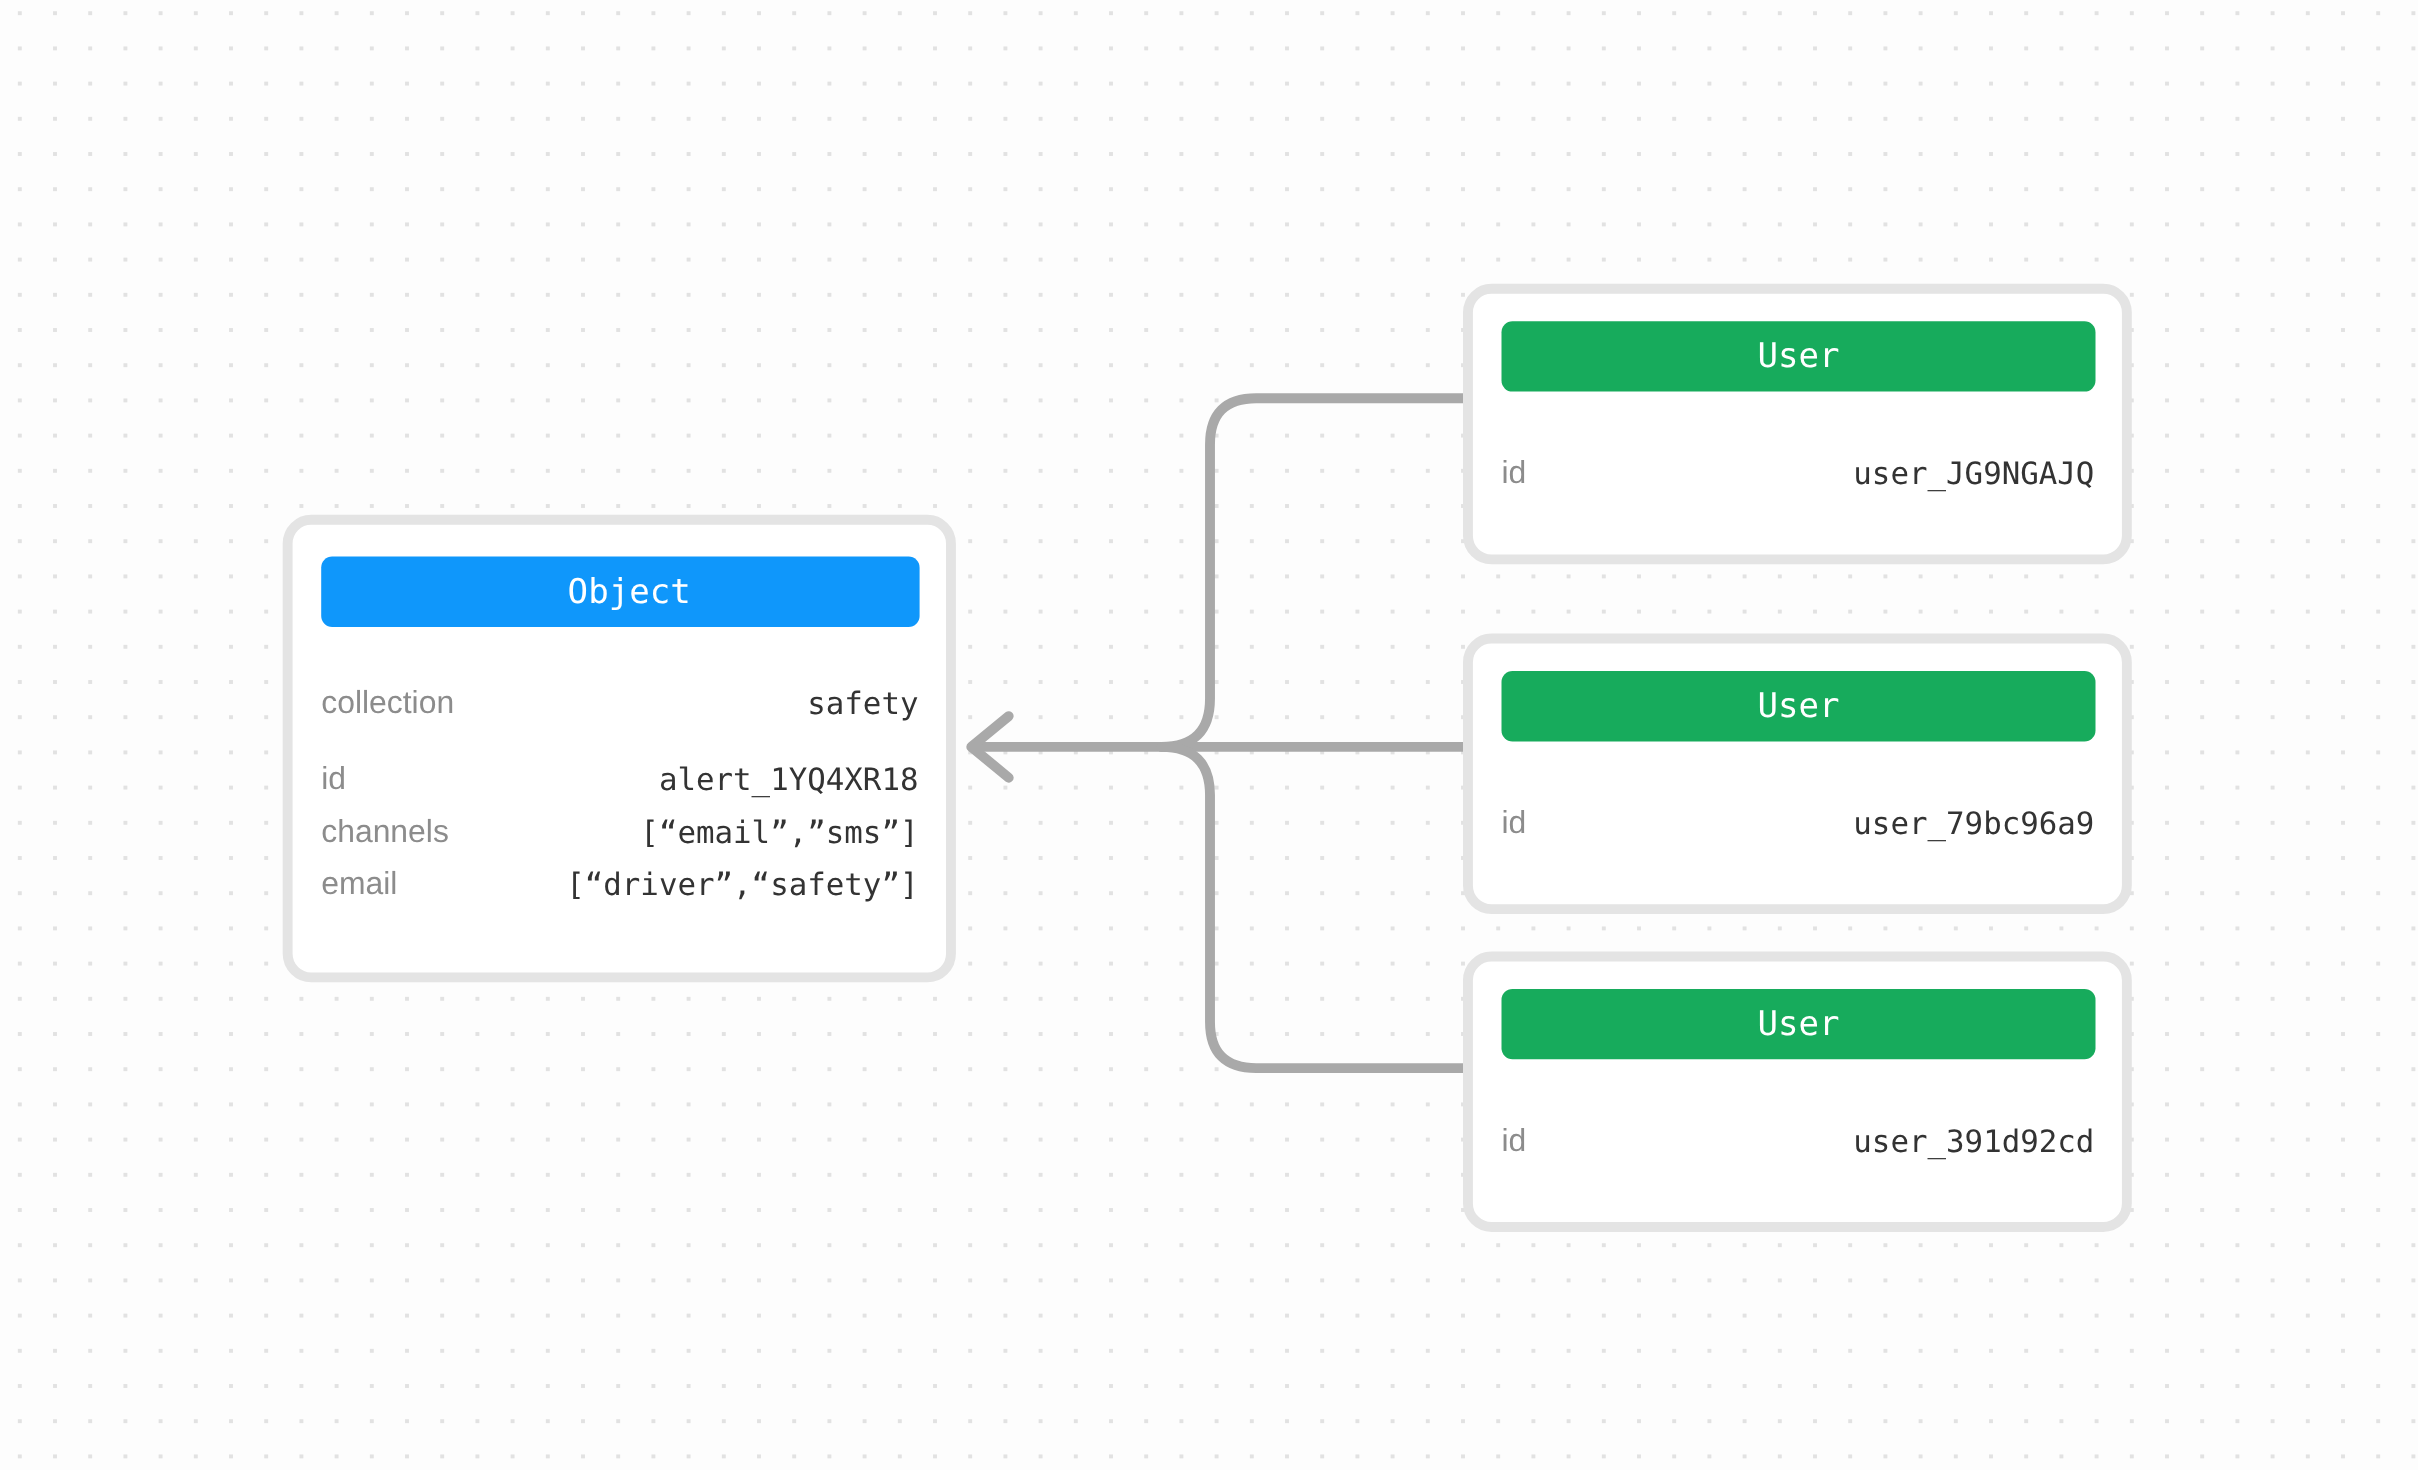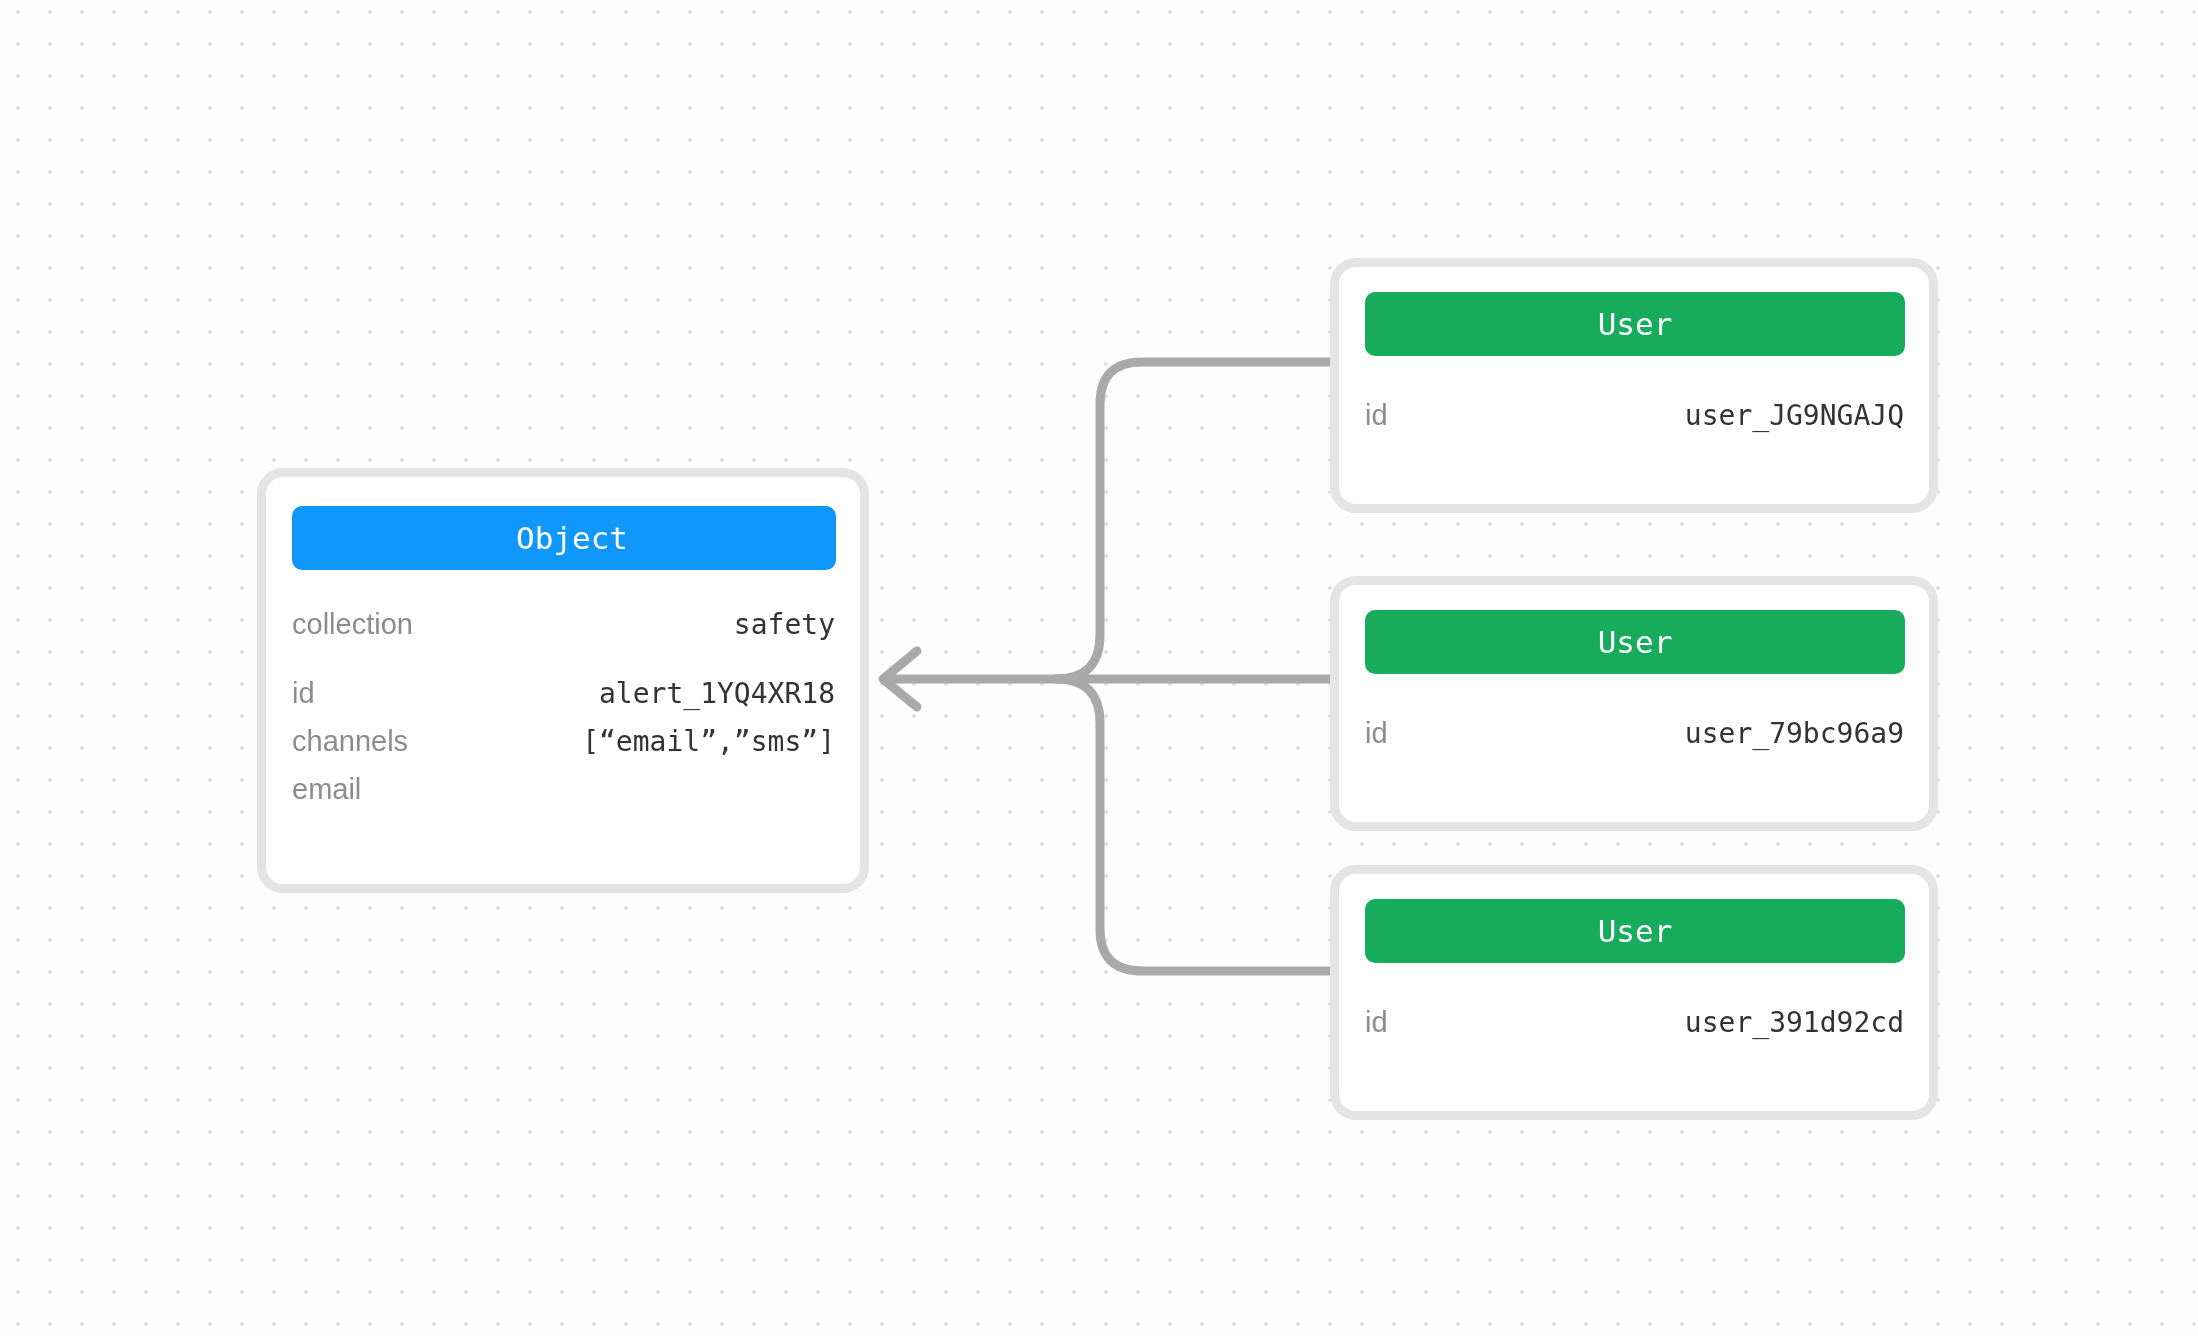--- a/index.html
+++ b/index.html
@@ -81,21 +81,21 @@
     background: #17ab5c;
   }
 
   .row {
     position: absolute;
     left: 26px;
     right: 25px;
     height: 48px;
     display: flex;
     justify-content: space-between;
-    align-items: flex-start;
+    align-items: flex-end;
   }
   .row .label {
     color: #8c8c8c;
     font-size: 29px;
     font-family: "Liberation Sans", sans-serif;
   }
   .row .value {
     color: #333333;
     font-family: "DejaVu Sans Mono", monospace;
     font-size: 28px;
@@ -135,20 +135,21 @@
     <span class="value">alert_1YQ4XR18</span>
   </div>
 
   <div class="row row-channels">
     <span class="label">channels</span>
     <span class="value">[“email”,”sms”]</span>
   </div>
 
   <div class="row row-events">
     <span class="label">email</span>
+    <span class="value">[“driver”,“safety”]</span>
   </div>
 </div>
 
 <div class="card user-card user-card-1">
   <div class="card-header">User</div>
   <div class="row row-id">
     <span class="label">id</span>
     <span class="value">user_JG9NGAJQ</span>
   </div>
 </div>

